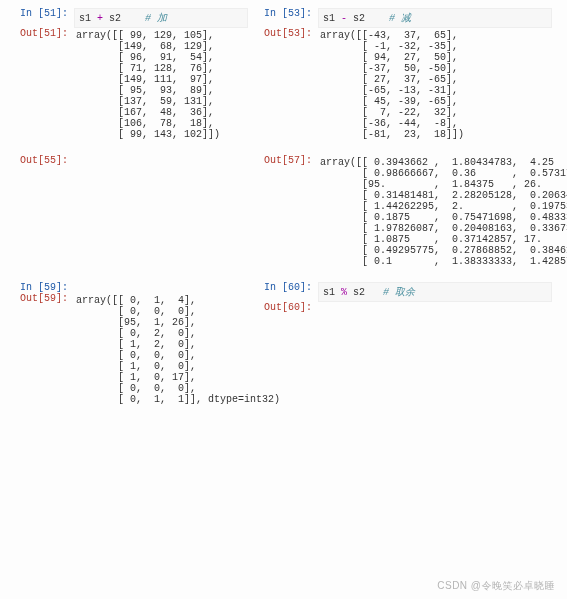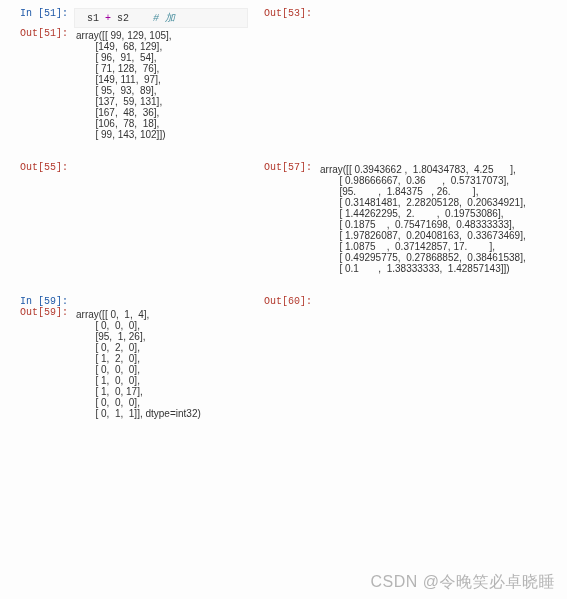--- a/index.html
+++ b/index.html
@@ -8,56 +8,56 @@
     font-size: 10px;
     margin: 0;
     padding: 8px;
     color: #333;
     width: 567px;
     box-sizing: border-box;
   }
   .grid {
     display: grid;
     grid-template-columns: 240px 300px;
-    gap: 12px 4px;
+    gap: 5px 4px;
   }
   .cell-block { margin-bottom: 8px; }
   .in-line, .out-line { display: flex; align-items: flex-start; }
   .prompt {
     font-family: "Courier New", monospace;
     text-align: right;
     padding-right: 6px;
     flex: 0 0 60px;
     white-space: nowrap;
   }
   .prompt-in { color: #1e59a8; }
   .prompt-out { color: #b33a2e; }
   .code-box {
     flex: 1;
-    padding: 2px 12px;
+    padding: 2px 4px;
     background: #f7f7f7;
     border: 1px solid #eee;
     font-family: "Courier New", monospace;
     white-space: pre;
   }
   .var { color: #333; }
   .op { color: #a000a0; }
   .comment { color: #4a8f9f; font-style: italic; }
   .out-text {
     flex: 1;
-    font-family: Liberation Sans, sans-serif;
+    font-family: Liberation Mono, monospace;
     white-space: pre;
     color: #333;
     padding: 2px 2px;
   }
   .watermark {
     position: fixed;
     right: 12px;
     bottom: 6px;
-    font-size: 16px;
+    font-size: 10px;
     color: rgba(120,120,120,0.55);
     font-family: "Microsoft YaHei", sans-serif;
     letter-spacing: 0.5px;
   }
 </style>
 </head>
 <body>
 
 <div class="grid">
 
@@ -75,22 +75,36 @@
        [149, 111,  97],
        [ 95,  93,  89],
        [137,  59, 131],
        [167,  48,  36],
        [106,  78,  18],
        [ 99, 143, 102]])</div>
     </div>
   </div>
 
   <div class="cell-block">
+    <div class="in-line">
+      <div class="prompt prompt-in"><span>In  [</span><span>53</span><span>]:</span></div>
+      <div class="code-box"><span class="var">s1</span> <span class="op">-</span> <span class="var">s2</span>    <span class="comment"># 减</span></div>
+    </div>
     <div class="out-line">
       <div class="prompt prompt-out"><span>Out[</span><span>53</span><span>]:</span></div>
+      <div class="out-text">array([[-43,  37,  65],
+       [ -1, -32, -35],
+       [ 94,  27,  50],
+       [-37,  50, -50],
+       [ 27,  37, -65],
+       [-65, -13, -31],
+       [ 45, -39, -65],
+       [  7, -22,  32],
+       [-36, -44,  -8],
+       [-81,  23,  18]])</div>
     </div>
   </div>
 
   <div class="cell-block">
     <div class="out-line">
       <div class="prompt prompt-out"><span>Out[</span><span>55</span><span>]:</span></div>
     </div>
   </div>
 
   <div class="cell-block">
@@ -122,20 +136,24 @@
        [ 1,  2,  0],
        [ 0,  0,  0],
        [ 1,  0,  0],
        [ 1,  0, 17],
        [ 0,  0,  0],
        [ 0,  1,  1]], dtype=int32)</div>
     </div>
   </div>
 
   <div class="cell-block">
+    <div class="in-line">
+      <div class="prompt prompt-in"><span>In  [</span><span>60</span><span>]:</span></div>
+      <div class="code-box"><span class="var">s1</span> <span class="op">%</span> <span class="var">s2</span>   <span class="comment"># 取余</span></div>
+    </div>
     <div class="out-line">
       <div class="prompt prompt-out"><span>Out[</span><span>60</span><span>]:</span></div>
     </div>
   </div>
 
 </div>
 
 <div class="watermark">CSDN @令晚笑必卓晓睡</div>
 
 </body></html>

